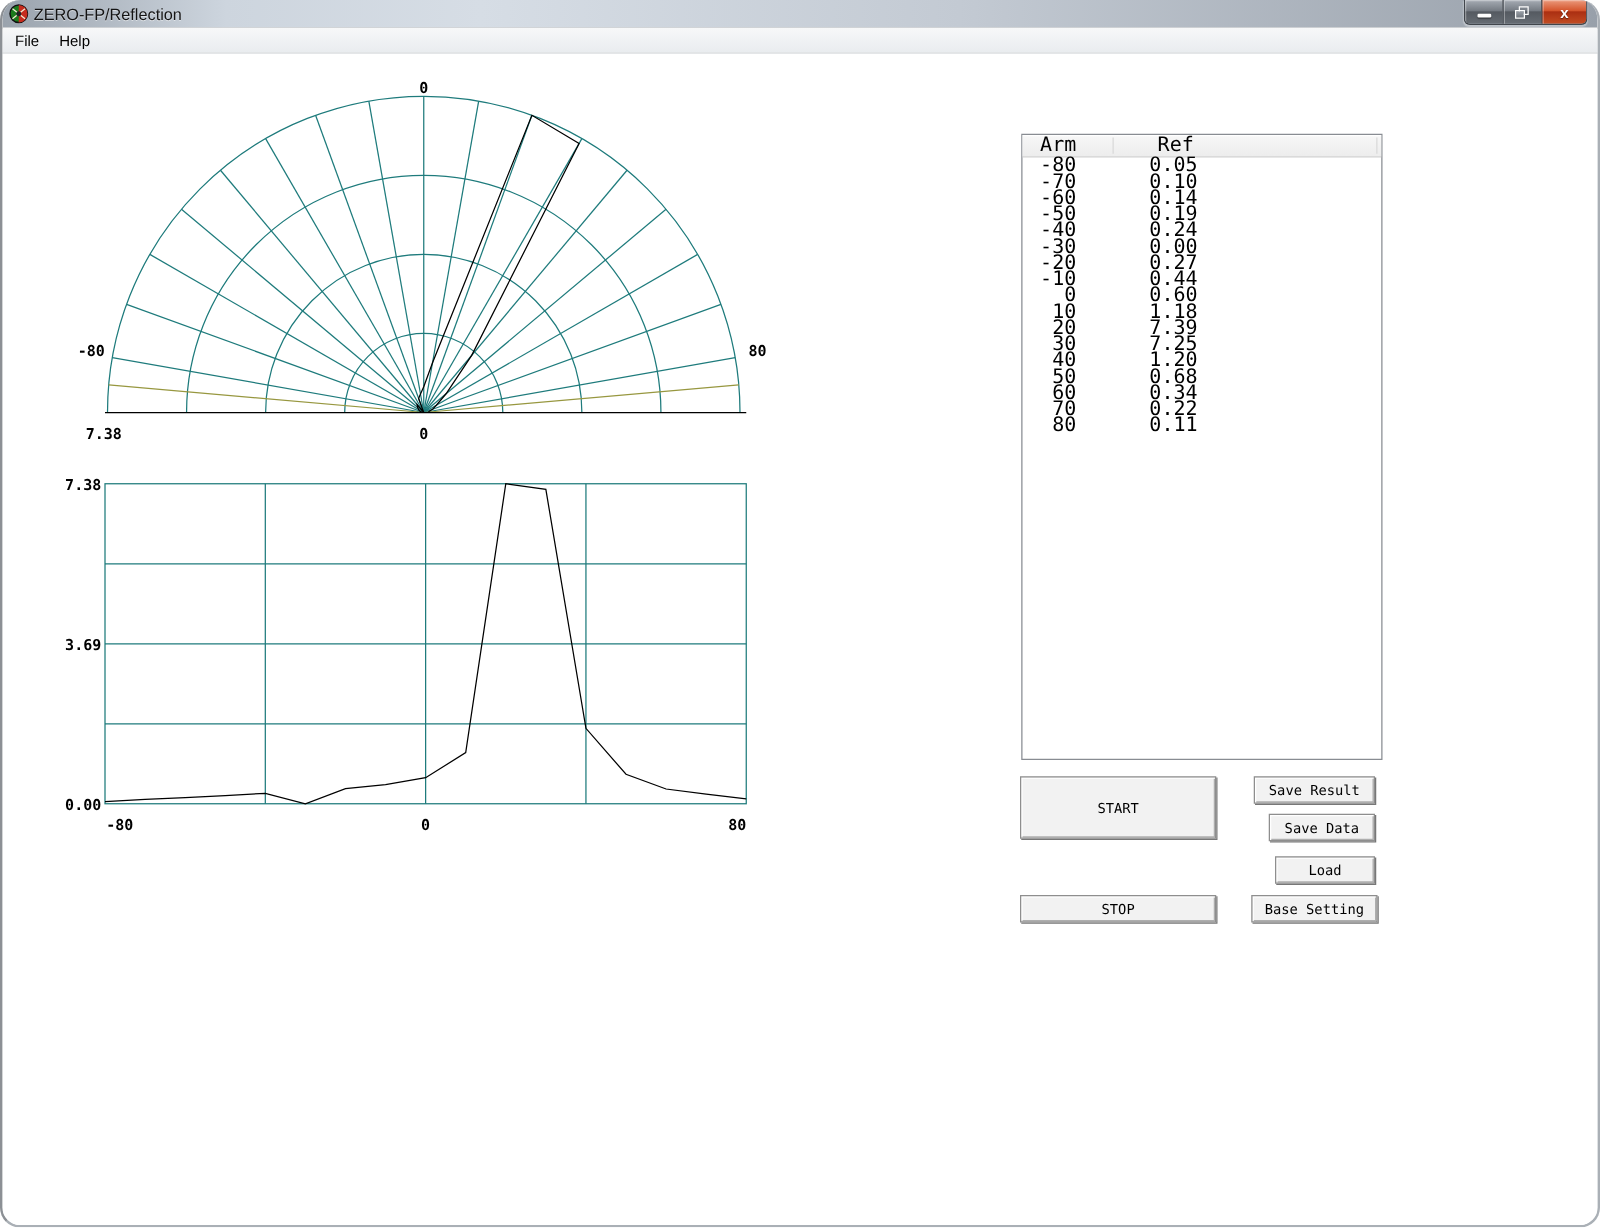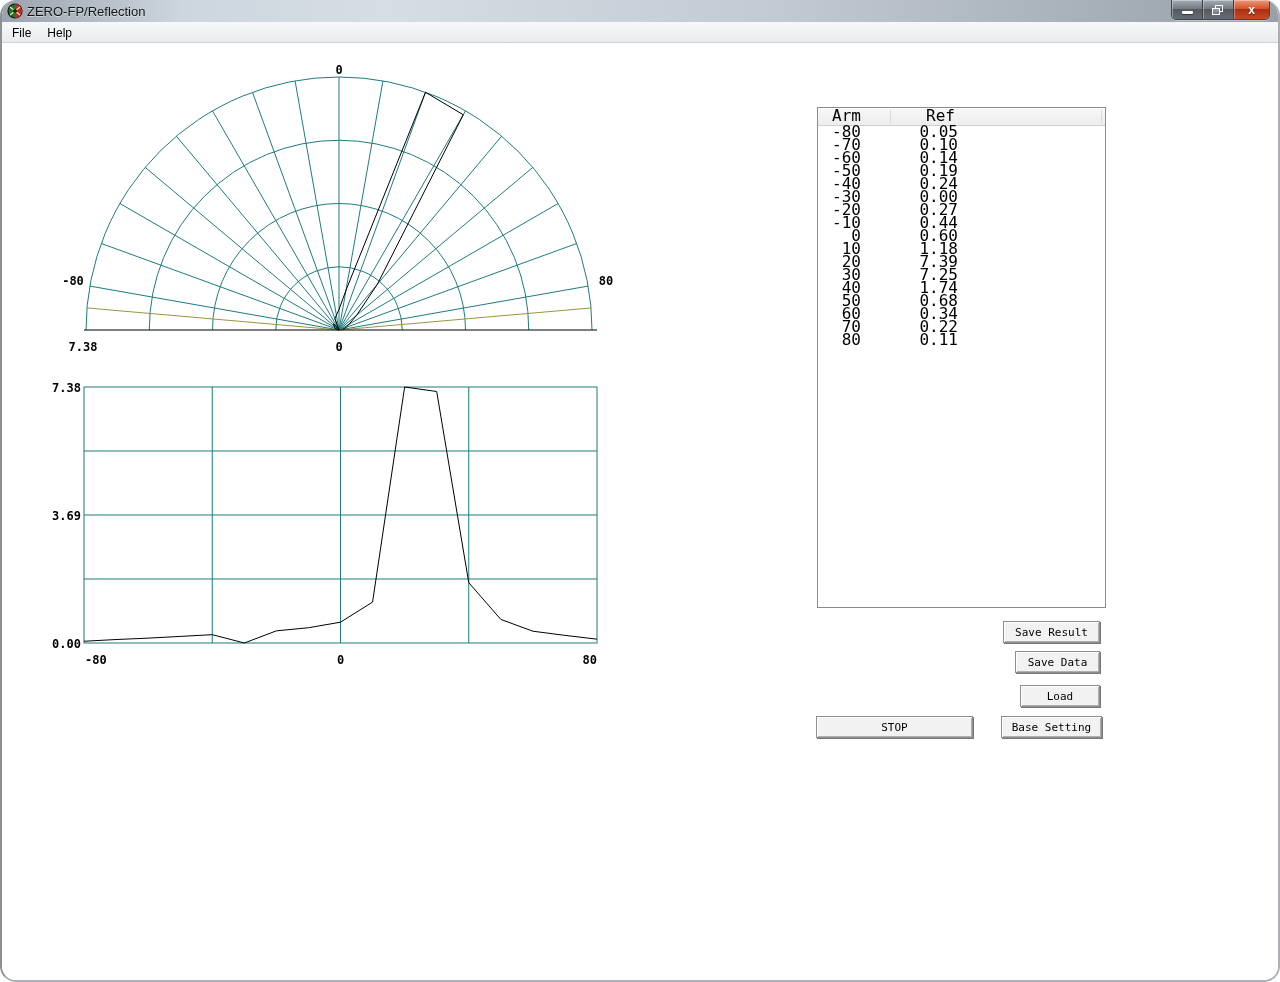--- a/index.html
+++ b/index.html
@@ -223,41 +223,42 @@
           <div class="trow">
             <span class="c-arm">20</span>
             <span class="c-ref">7.39</span>
           </div>
           <div class="trow">
             <span class="c-arm">30</span>
             <span class="c-ref">7.25</span>
           </div>
           <div class="trow">
             <span class="c-arm">40</span>
-            <span class="c-ref">1.74</span>
+            <span class="c-ref">1.20</span>
           </div>
           <div class="trow">
             <span class="c-arm">50</span>
             <span class="c-ref">0.68</span>
           </div>
           <div class="trow">
             <span class="c-arm">60</span>
             <span class="c-ref">0.34</span>
           </div>
           <div class="trow">
             <span class="c-arm">70</span>
             <span class="c-ref">0.22</span>
           </div>
           <div class="trow">
             <span class="c-arm">80</span>
             <span class="c-ref">0.11</span>
           </div>
         </div>
     </div>
 
+    <div class="btn" id="btn-start">START</div>
     <div class="btn" id="btn-stop">STOP</div>
     <div class="btn" id="btn-save-result">Save Result</div>
     <div class="btn" id="btn-save-data">Save Data</div>
     <div class="btn" id="btn-load">Load</div>
     <div class="btn" id="btn-base-setting">Base Setting</div>
   </div>
 
 </div>
 
 </body></html>

